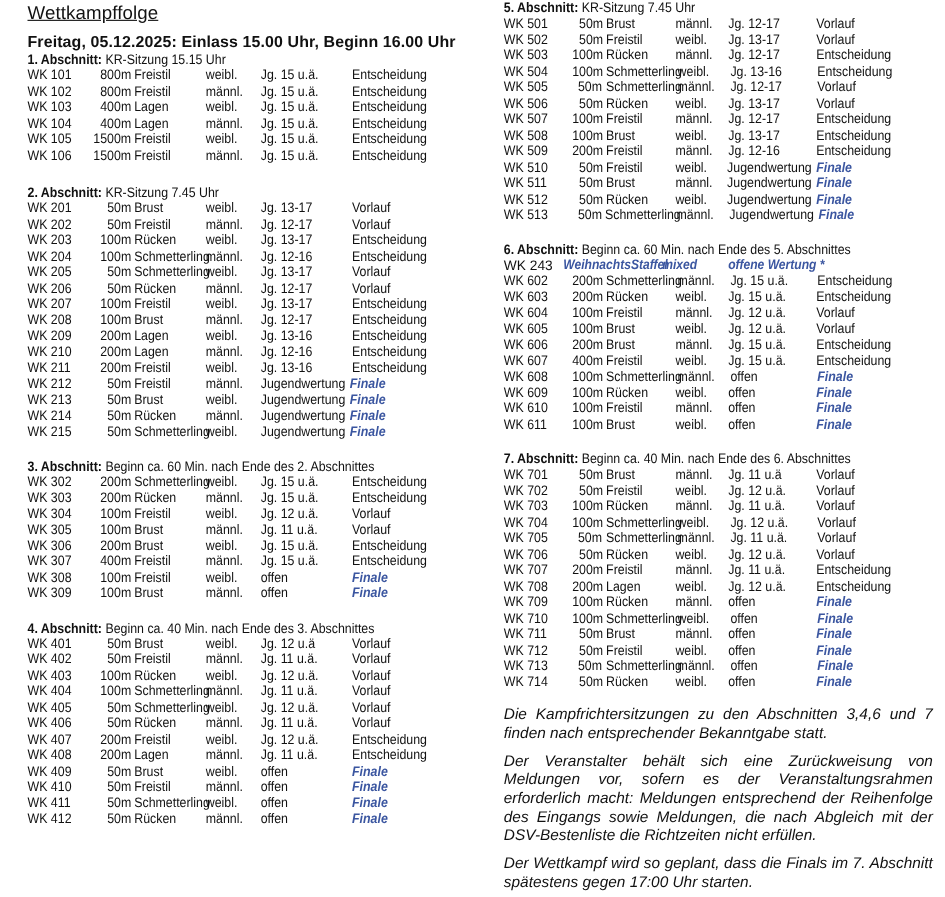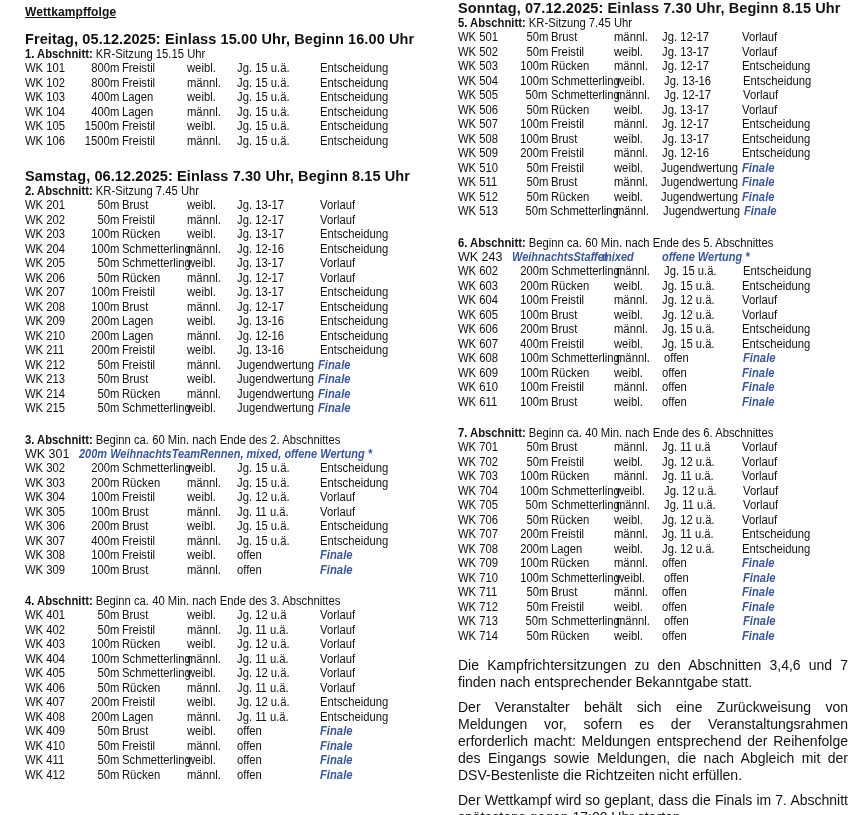--- a/index.html
+++ b/index.html
@@ -1,39 +1,39 @@
 <!DOCTYPE html>
 <html><head>
 <meta charset="utf-8">
 <style>
   html, body { margin:0; padding:0; background:#ffffff; }
   body { width:859px; height:815px; overflow:hidden; position:relative;
          font-family:"Liberation Sans", sans-serif; color:#111; }
   .col { position:absolute; top:0; }
   .col-left { left:25px; width:410px; }
   .col-right { left:458px; width:390px; }
-  .doc-title { font-weight:bold; font-size:12px; text-decoration:underline; margin:3px 0 0 0; line-height:18px; letter-spacing:0.1px; }
+  .doc-title { font-weight:normal; font-size:17px; text-decoration:underline; margin:3px 0 0 0; line-height:18px; letter-spacing:0.1px; }
   .day-head { font-weight:bold; font-size:14.5px; line-height:16px; margin:0; letter-spacing:0.1px; white-space:nowrap; }
   .sec-head { font-size:12.5px; line-height:14px; transform:scaleX(0.9); transform-origin:left; white-space:nowrap; }
   .sec-head b { font-weight:bold; }
   .row { display:flex; font-size:12.5px; line-height:14.5px; white-space:nowrap; }
   .row span { display:inline-block; transform:scaleX(0.9); transform-origin:left; }
   .c-wk { width:54px; }
   .c-dist { width:40px; text-align:right; padding-right:3px; }
   .c-dist span { transform-origin:right; }
   .c-style { width:65px; }
   .c-sex { width:50px; }
   .c-jg { width:83px; }
   .c-type { width:110px; }
   .blue { color:#3b56a0; font-weight:bold; font-style:italic; }
   .special { font-size:12.5px; line-height:14.5px; white-space:nowrap; }
   .special .wk { display:inline-block; width:54px; }
   .special .txt { color:#3b56a0; font-weight:bold; font-style:italic; display:inline-block; transform:scaleX(0.88); transform-origin:left; }
   .special .wkwide { display:inline-block; transform:scaleX(0.9); transform-origin:left; }
-  .para { font-size:14px; line-height:17px; text-align:justify; margin:0 0 8px 0; width:390px; }
+  .para { font-size:14px; line-height:17px; text-align:justify; margin:0 0 8px 0; width:390px;font-style:italic; }
 </style>
 </head>
 <body>
 
 <div class="col col-left">
   <div class="doc-title">Wettkampffolge</div>
   <div style="height:10px"></div>
   <div class="day-head">Freitag, 05.12.2025: Einlass 15.00 Uhr, Beginn 16.00 Uhr</div>
   <div class="sec-head"><b>1. Abschnitt:</b><span> KR-Sitzung 15.15 Uhr</span></div>
   <div>
@@ -81,21 +81,20 @@
         <div class="c-wk"><span>WK 106</span></div>
         <div class="c-dist"><span>1500m</span></div>
         <div class="c-style"><span>Freistil</span></div>
         <div class="c-sex"><span>männl.</span></div>
         <div class="c-jg"><span>Jg. 15 u.ä.</span></div>
         <div class="c-type"><span>Entscheidung</span></div>
       </div>
     </div>
 
   <div style="height:20px"></div>
-  <div class="day-head">Samstag, 06.12.2025: Einlass 7.30 Uhr, Beginn 8.15 Uhr</div>
   <div class="sec-head"><b>2. Abschnitt:</b><span> KR-Sitzung 7.45 Uhr</span></div>
   <div>
       <div class="row">
         <div class="c-wk"><span>WK 201</span></div>
         <div class="c-dist"><span>50m</span></div>
         <div class="c-style"><span>Brust</span></div>
         <div class="c-sex"><span>weibl.</span></div>
         <div class="c-jg"><span>Jg. 13-17</span></div>
         <div class="c-type"><span>Vorlauf</span></div>
       </div>
@@ -208,21 +207,20 @@
         <div class="c-dist"><span>50m</span></div>
         <div class="c-style"><span>Schmetterling</span></div>
         <div class="c-sex"><span>weibl.</span></div>
         <div class="c-jg" style="width: 83px;"><span>Jugendwertung</span></div>
         <div class="c-type" style="margin-left: -2px;"><span class="blue">Finale</span></div>
       </div>
     </div>
 
   <div style="height:17px"></div>
   <div class="sec-head"><b>3. Abschnitt:</b><span> Beginn ca. 60 Min. nach Ende des 2. Abschnittes</span></div>
-  <div class="special"><span class="wk">WK 301</span><span class="txt">200m WeihnachtsTeamRennen, mixed, offene Wertung *</span></div>
   <div>
       <div class="row">
         <div class="c-wk"><span>WK 302</span></div>
         <div class="c-dist"><span>200m</span></div>
         <div class="c-style"><span>Schmetterling</span></div>
         <div class="c-sex"><span>weibl.</span></div>
         <div class="c-jg"><span>Jg. 15 u.ä.</span></div>
         <div class="c-type"><span>Entscheidung</span></div>
       </div>
       <div class="row">
@@ -379,21 +377,20 @@
         <div class="c-dist"><span>50m</span></div>
         <div class="c-style"><span>Rücken</span></div>
         <div class="c-sex"><span>männl.</span></div>
         <div class="c-jg"><span>offen</span></div>
         <div class="c-type"><span class="blue">Finale</span></div>
       </div>
     </div>
 </div>
 
 <div class="col col-right">
-  <div class="day-head" style="margin-top:0px">Sonntag, 07.12.2025: Einlass 7.30 Uhr, Beginn 8.15 Uhr</div>
   <div class="sec-head"><b>5. Abschnitt:</b><span> KR-Sitzung 7.45 Uhr</span></div>
   <div>
       <div class="row">
         <div class="c-wk"><span>WK 501</span></div>
         <div class="c-dist"><span>50m</span></div>
         <div class="c-style"><span>Brust</span></div>
         <div class="c-sex"><span>männl.</span></div>
         <div class="c-jg"><span>Jg. 12-17</span></div>
         <div class="c-type"><span>Vorlauf</span></div>
       </div>

